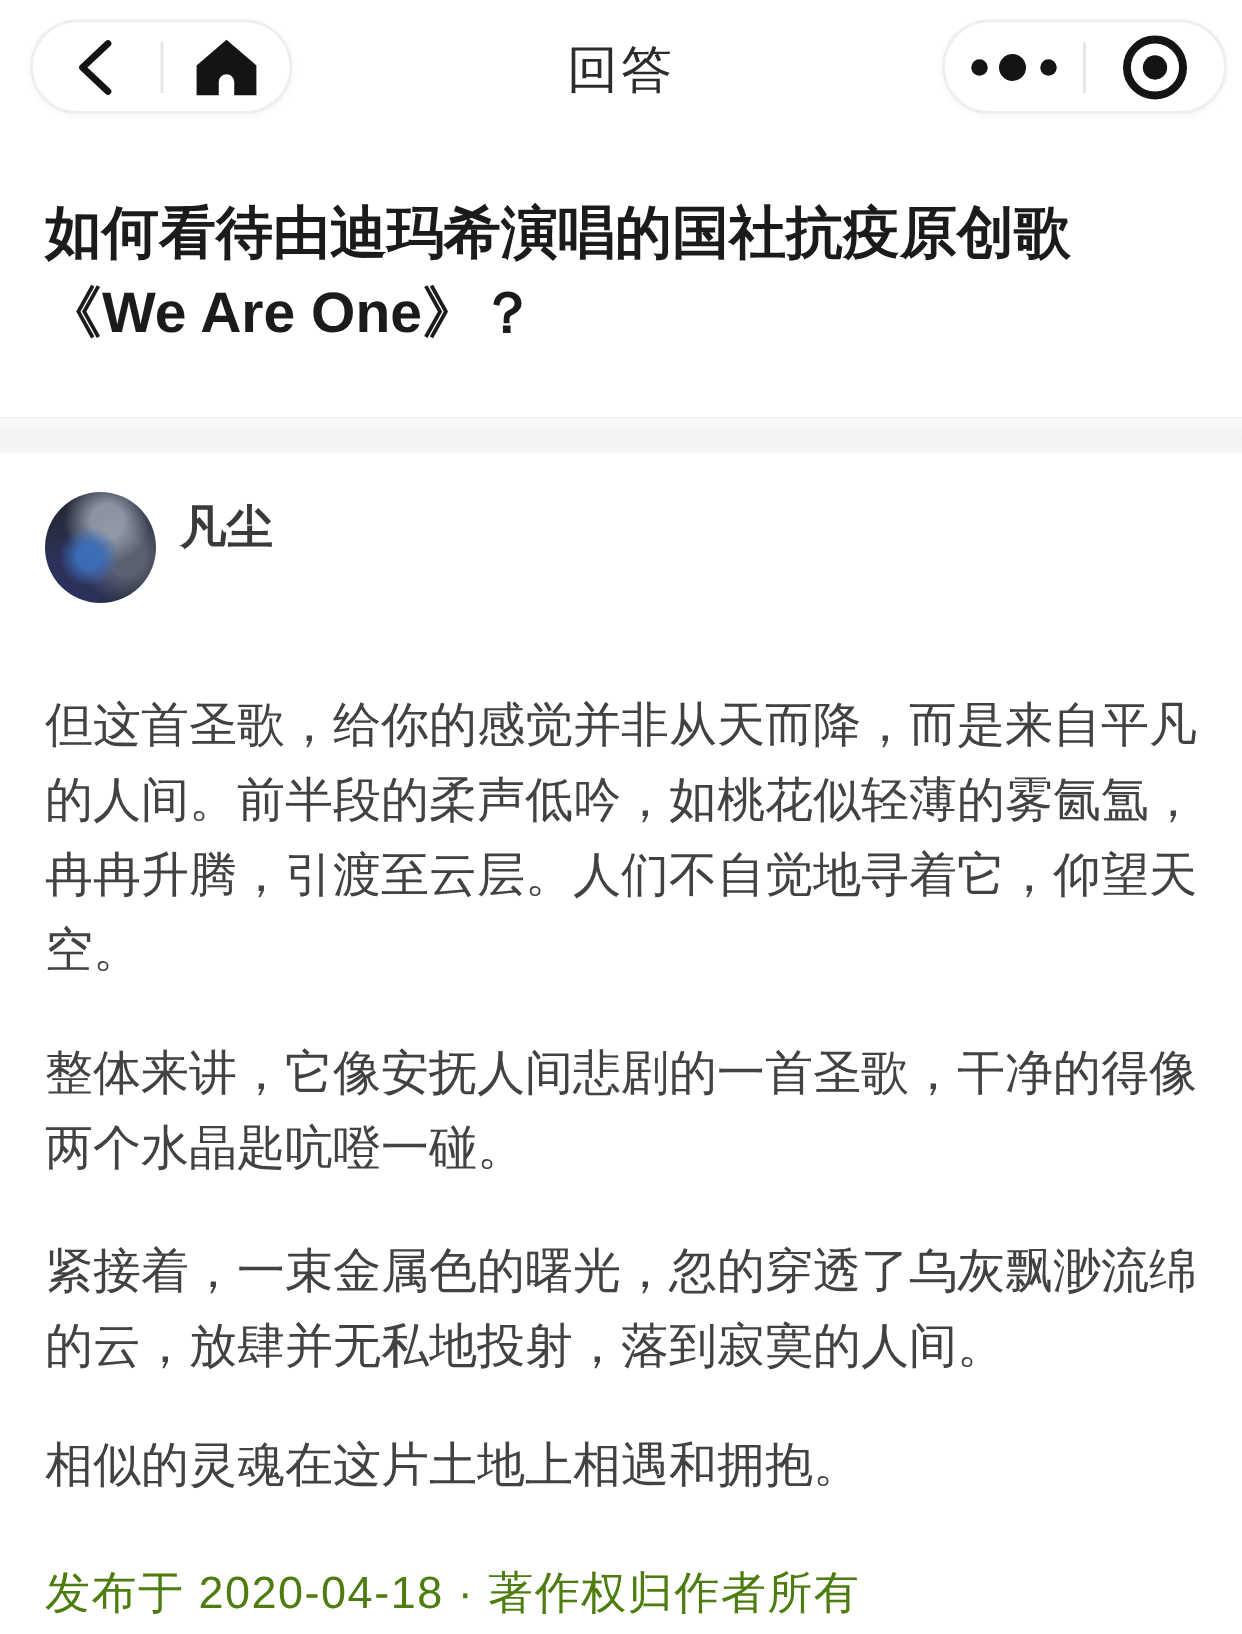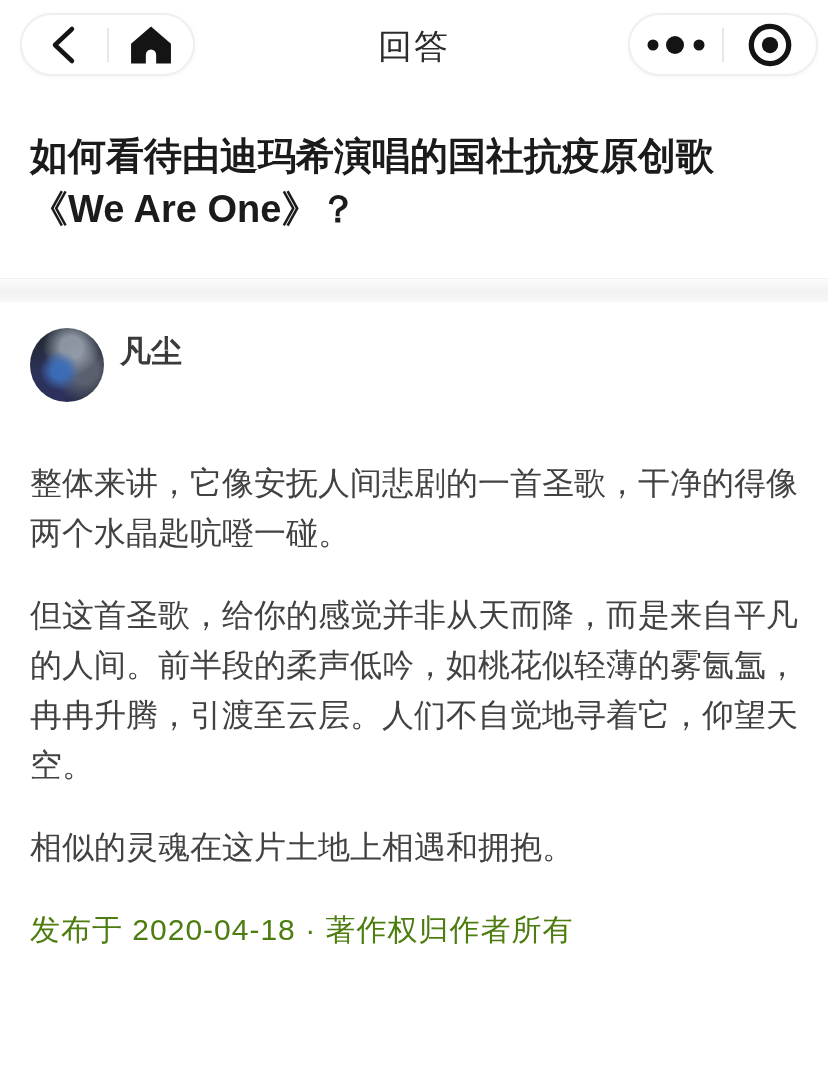--- a/index.html
+++ b/index.html
@@ -112,21 +112,21 @@
   }
 
   
   .answer-body {
     margin: 56px 30px 0 30px;
     font-size: 32px;
     line-height: 50px;
     color: #424242;
   }
   .answer-body p { margin: 0 0 32px 0; }
-  .answer-body p:last-child { margin-bottom: 0; }
+  .answer-body p:last-child { margin-bottom: 0; font-family: Liberation Mono, monospace; }
 
   
   .footer-meta {
     margin: 38px 30px 0 30px;
     font-size: 30px;
     color: #4d7c0f;
     letter-spacing: 1px;
   }
 
   .icon-svg { display: block; }
@@ -184,18 +184,19 @@
 <div class="section-divider"></div>
 
 <div class="author-row">
   <div class="avatar"></div>
   <div class="author-meta">
     <div class="author-name">凡尘</div>
   </div>
 </div>
 
 <div class="answer-body">
+  <p>但这首圣歌，给你的感觉并非从天而降，而是来自平凡的人间。前半段的柔声低吟，如桃花似轻薄的雾氤氲，冉冉升腾，引渡至云层。人们不自觉地寻着它，仰望天空。</p>
   <p>整体来讲，它像安抚人间悲剧的一首圣歌，干净的得像两个水晶匙吭噔一碰。</p>
-  <p>但这首圣歌，给你的感觉并非从天而降，而是来自平凡的人间。前半段的柔声低吟，如桃花似轻薄的雾氤氲，冉冉升腾，引渡至云层。人们不自觉地寻着它，仰望天空。</p>
+  <p>紧接着，一束金属色的曙光，忽的穿透了乌灰飘渺流绵的云，放肆并无私地投射，落到寂寞的人间。</p>
   <p>相似的灵魂在这片土地上相遇和拥抱。</p>
 </div>
 
 <div class="footer-meta">发布于 2020-04-18 · 著作权归作者所有</div>
 
 </body></html>

